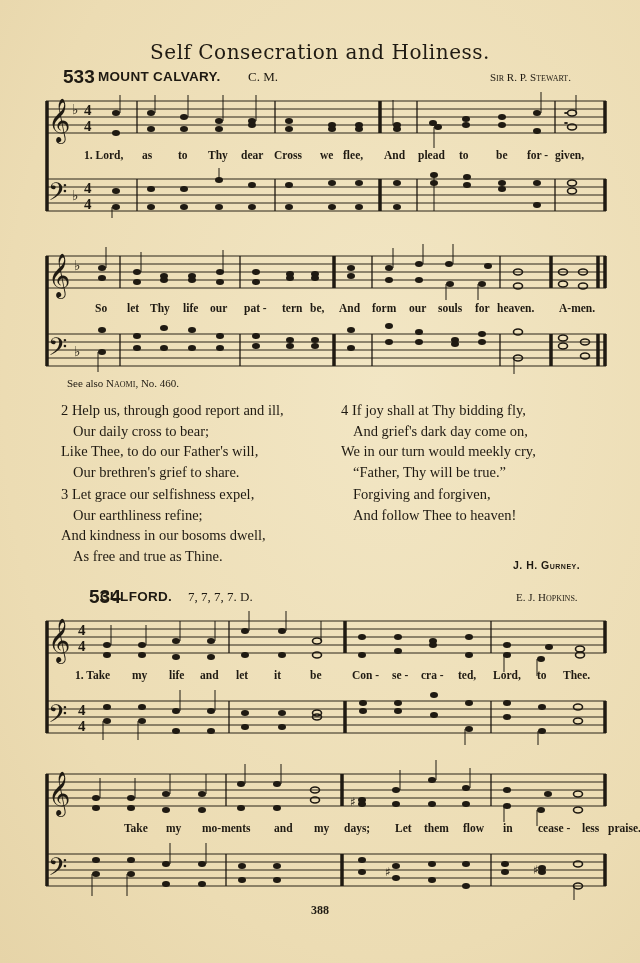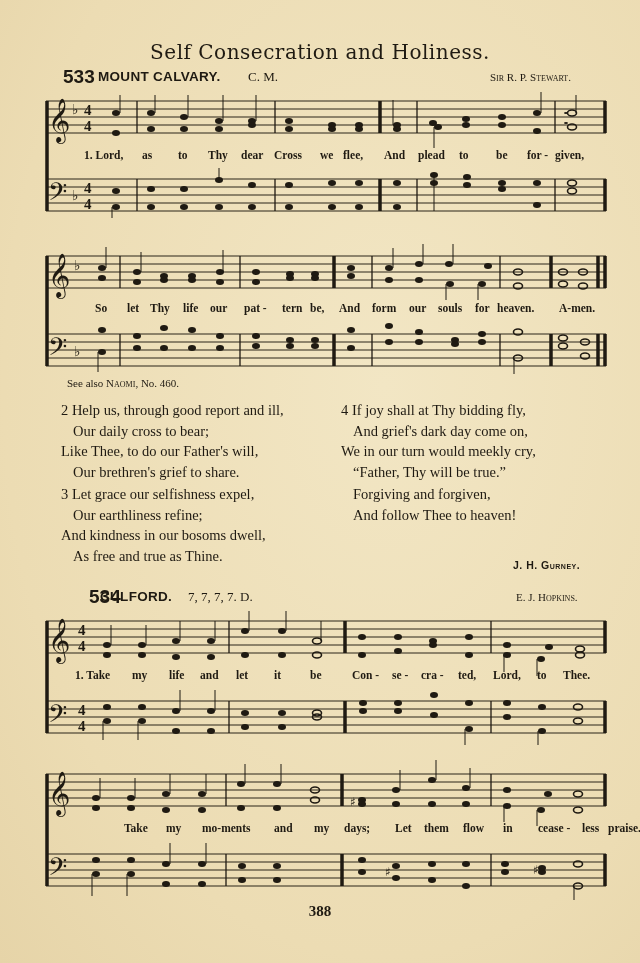--- a/index.html
+++ b/index.html
@@ -20,21 +20,21 @@
     .tune-name { font-family: "Liberation Sans", sans-serif; font-weight: bold; font-size: 13.5px; letter-spacing: 0.3px; }
     .meter { font-family: "Liberation Serif", serif; font-size: 13px; }
     .composer { font-family: "Liberation Serif", serif; font-size: 11px; font-variant: small-caps; }
     .lyric-line { font-family: "Liberation Serif", serif; font-weight: bold; font-size: 11.5px; white-space: nowrap; }
     .lyric-line span { position: absolute; top: 0; }
     .verse { font-family: "Liberation Serif", serif; font-size: 14.5px; line-height: 20.5px; }
     .verse .ind { padding-left: 12px; }
     .cross-ref { font-family: "Liberation Serif", serif; font-size: 11px; text-align: right; }
     .cross-ref .sc { font-variant: small-caps; }
     .author { font-family: Liberation Sans, sans-serif; font-size: 10.5px; font-variant: small-caps; font-weight: bold; letter-spacing: 0.5px; }
-    .page-num { font-family: "Liberation Serif", serif; font-weight: bold; font-size: 15px; }
+    .page-num { font-family: "Liberation Serif", serif; font-weight: bold; font-size: 12px; }
     svg.music { position: absolute; left: 0; }
     .staff-line { stroke: #2b2418; stroke-width: 1; }
     .barline { stroke: #1f1a12; stroke-width: 1.3; }
     .thick { stroke: #1f1a12; stroke-width: 3.5; }
     .note { fill: #1f1a12; }
     .hollow { fill: none; stroke: #1f1a12; stroke-width: 1.6; }
     .stem { stroke: #1f1a12; stroke-width: 1; }
     .clef { font-family: "DejaVu Serif", serif; fill: #1f1a12; }
     .timesig { font-family: "Liberation Serif", serif; font-weight: bold; fill: #1f1a12; font-size: 15px; }
   </style>

